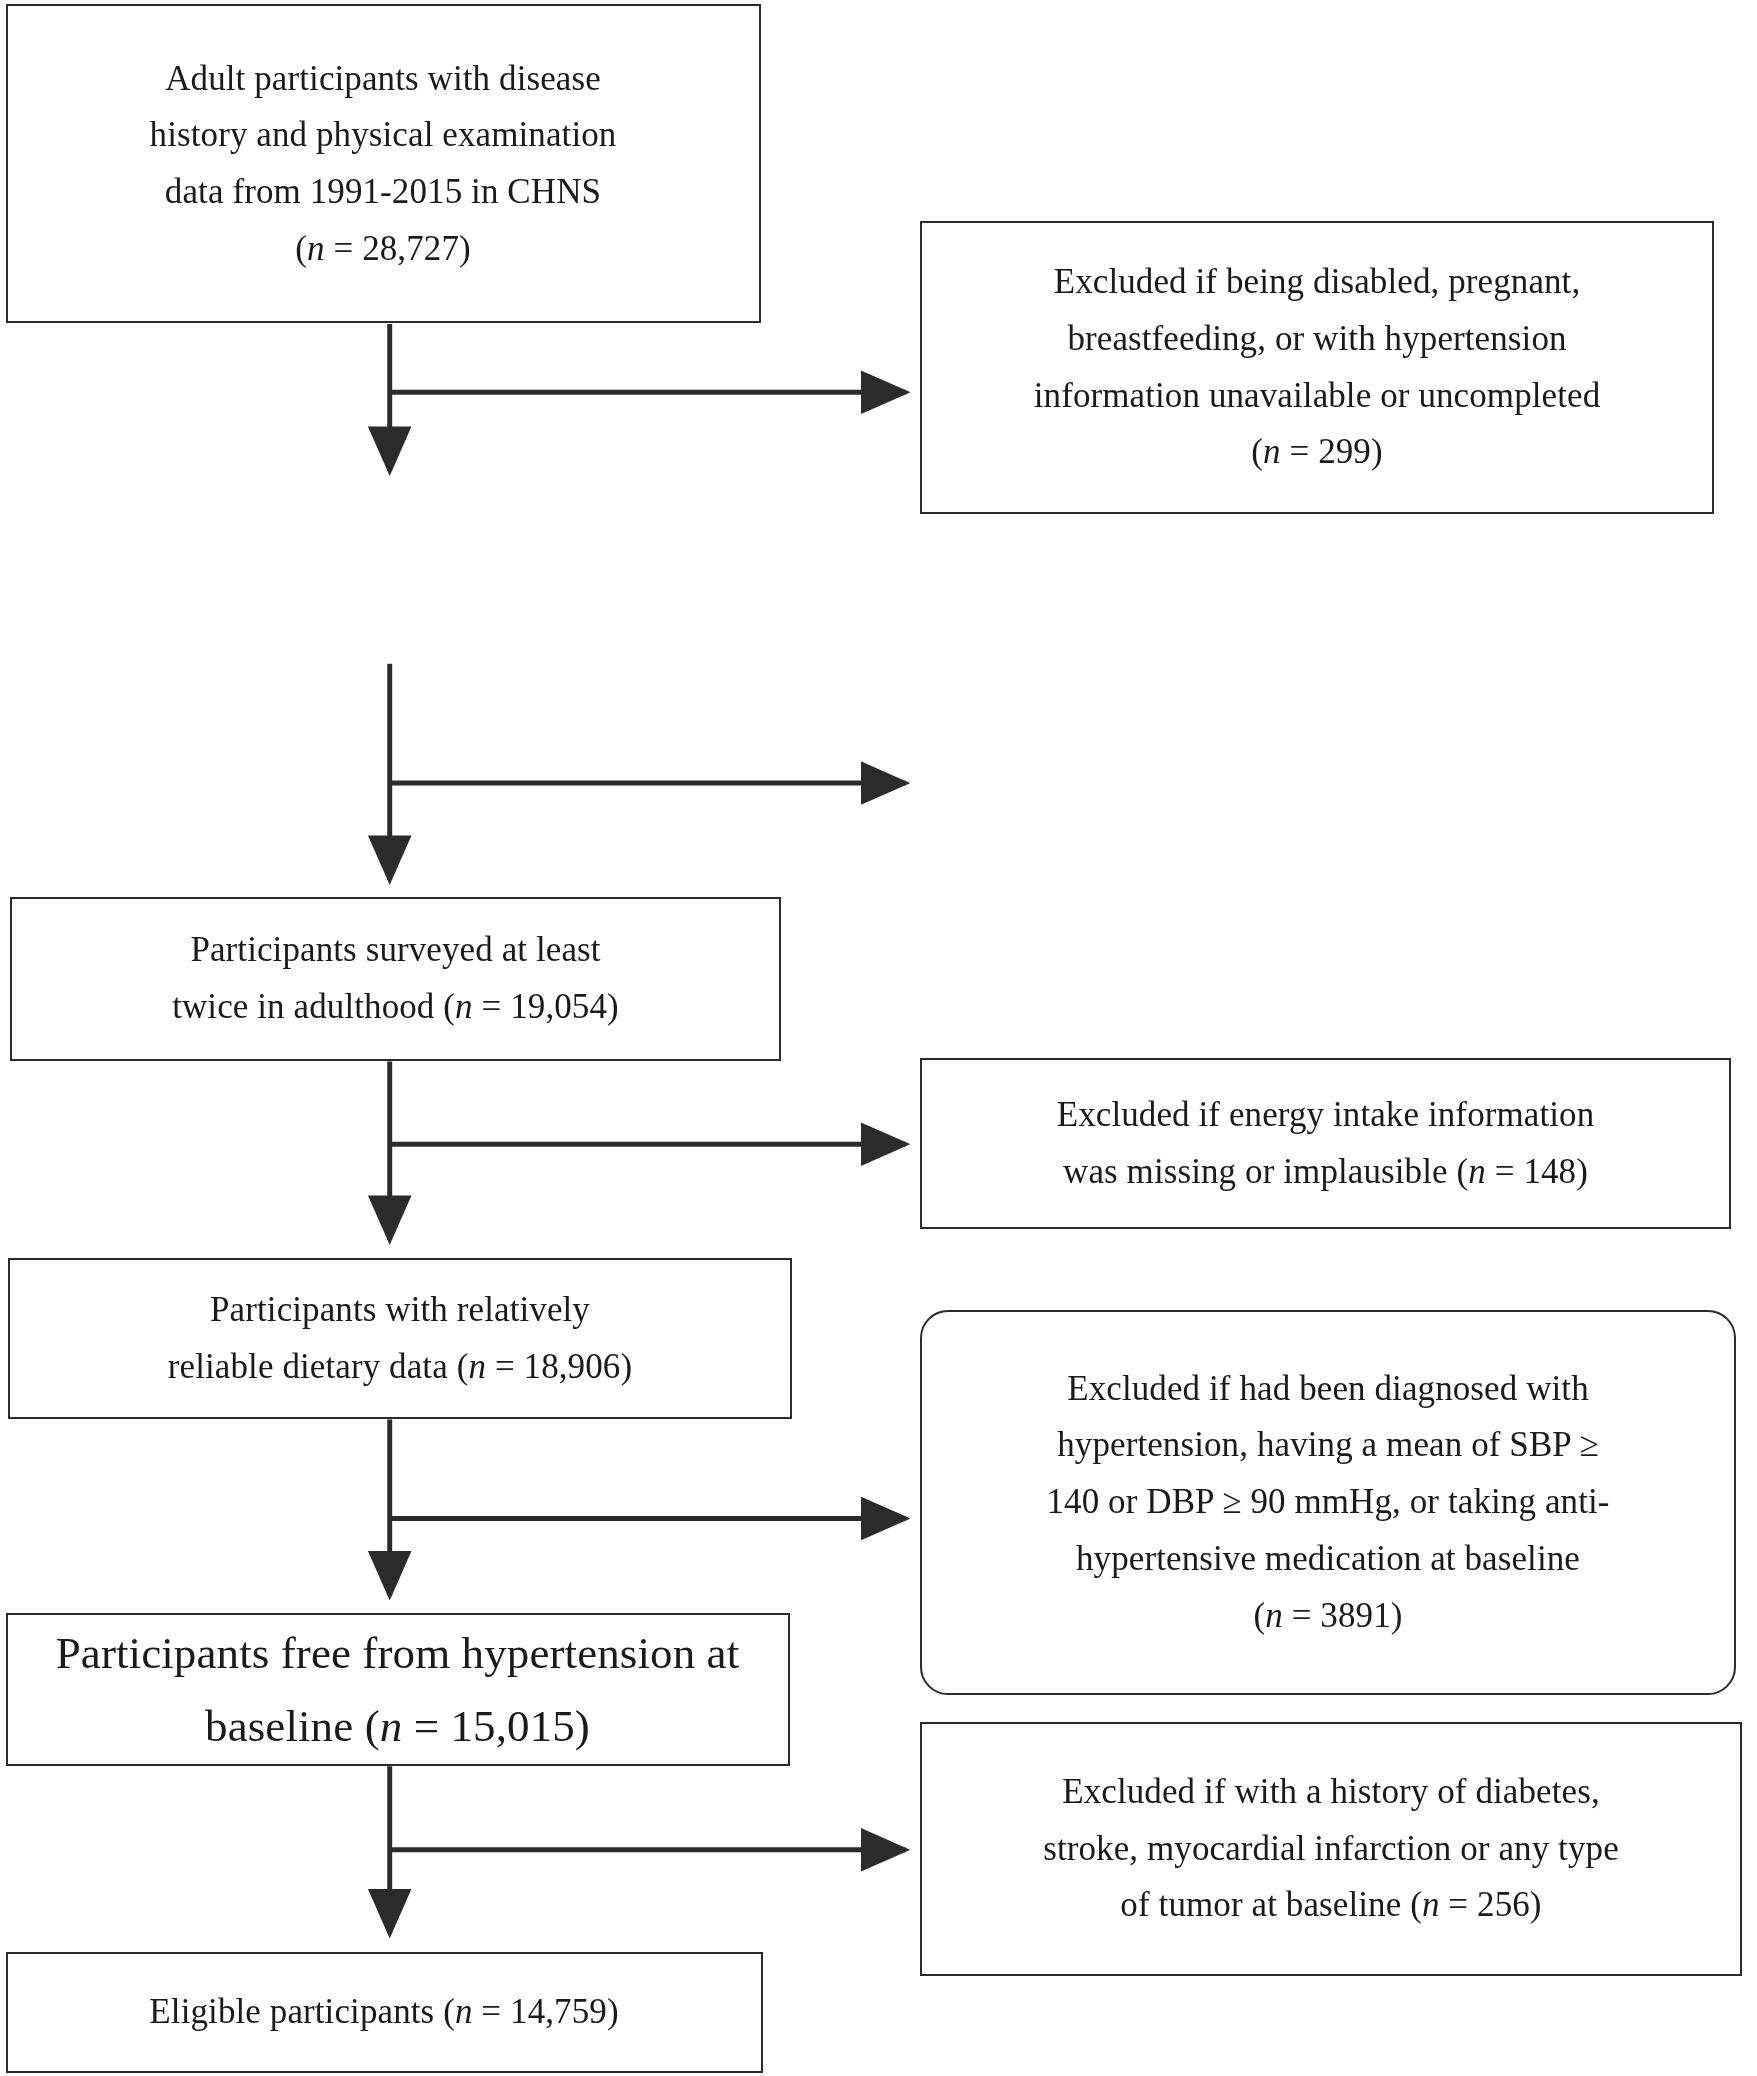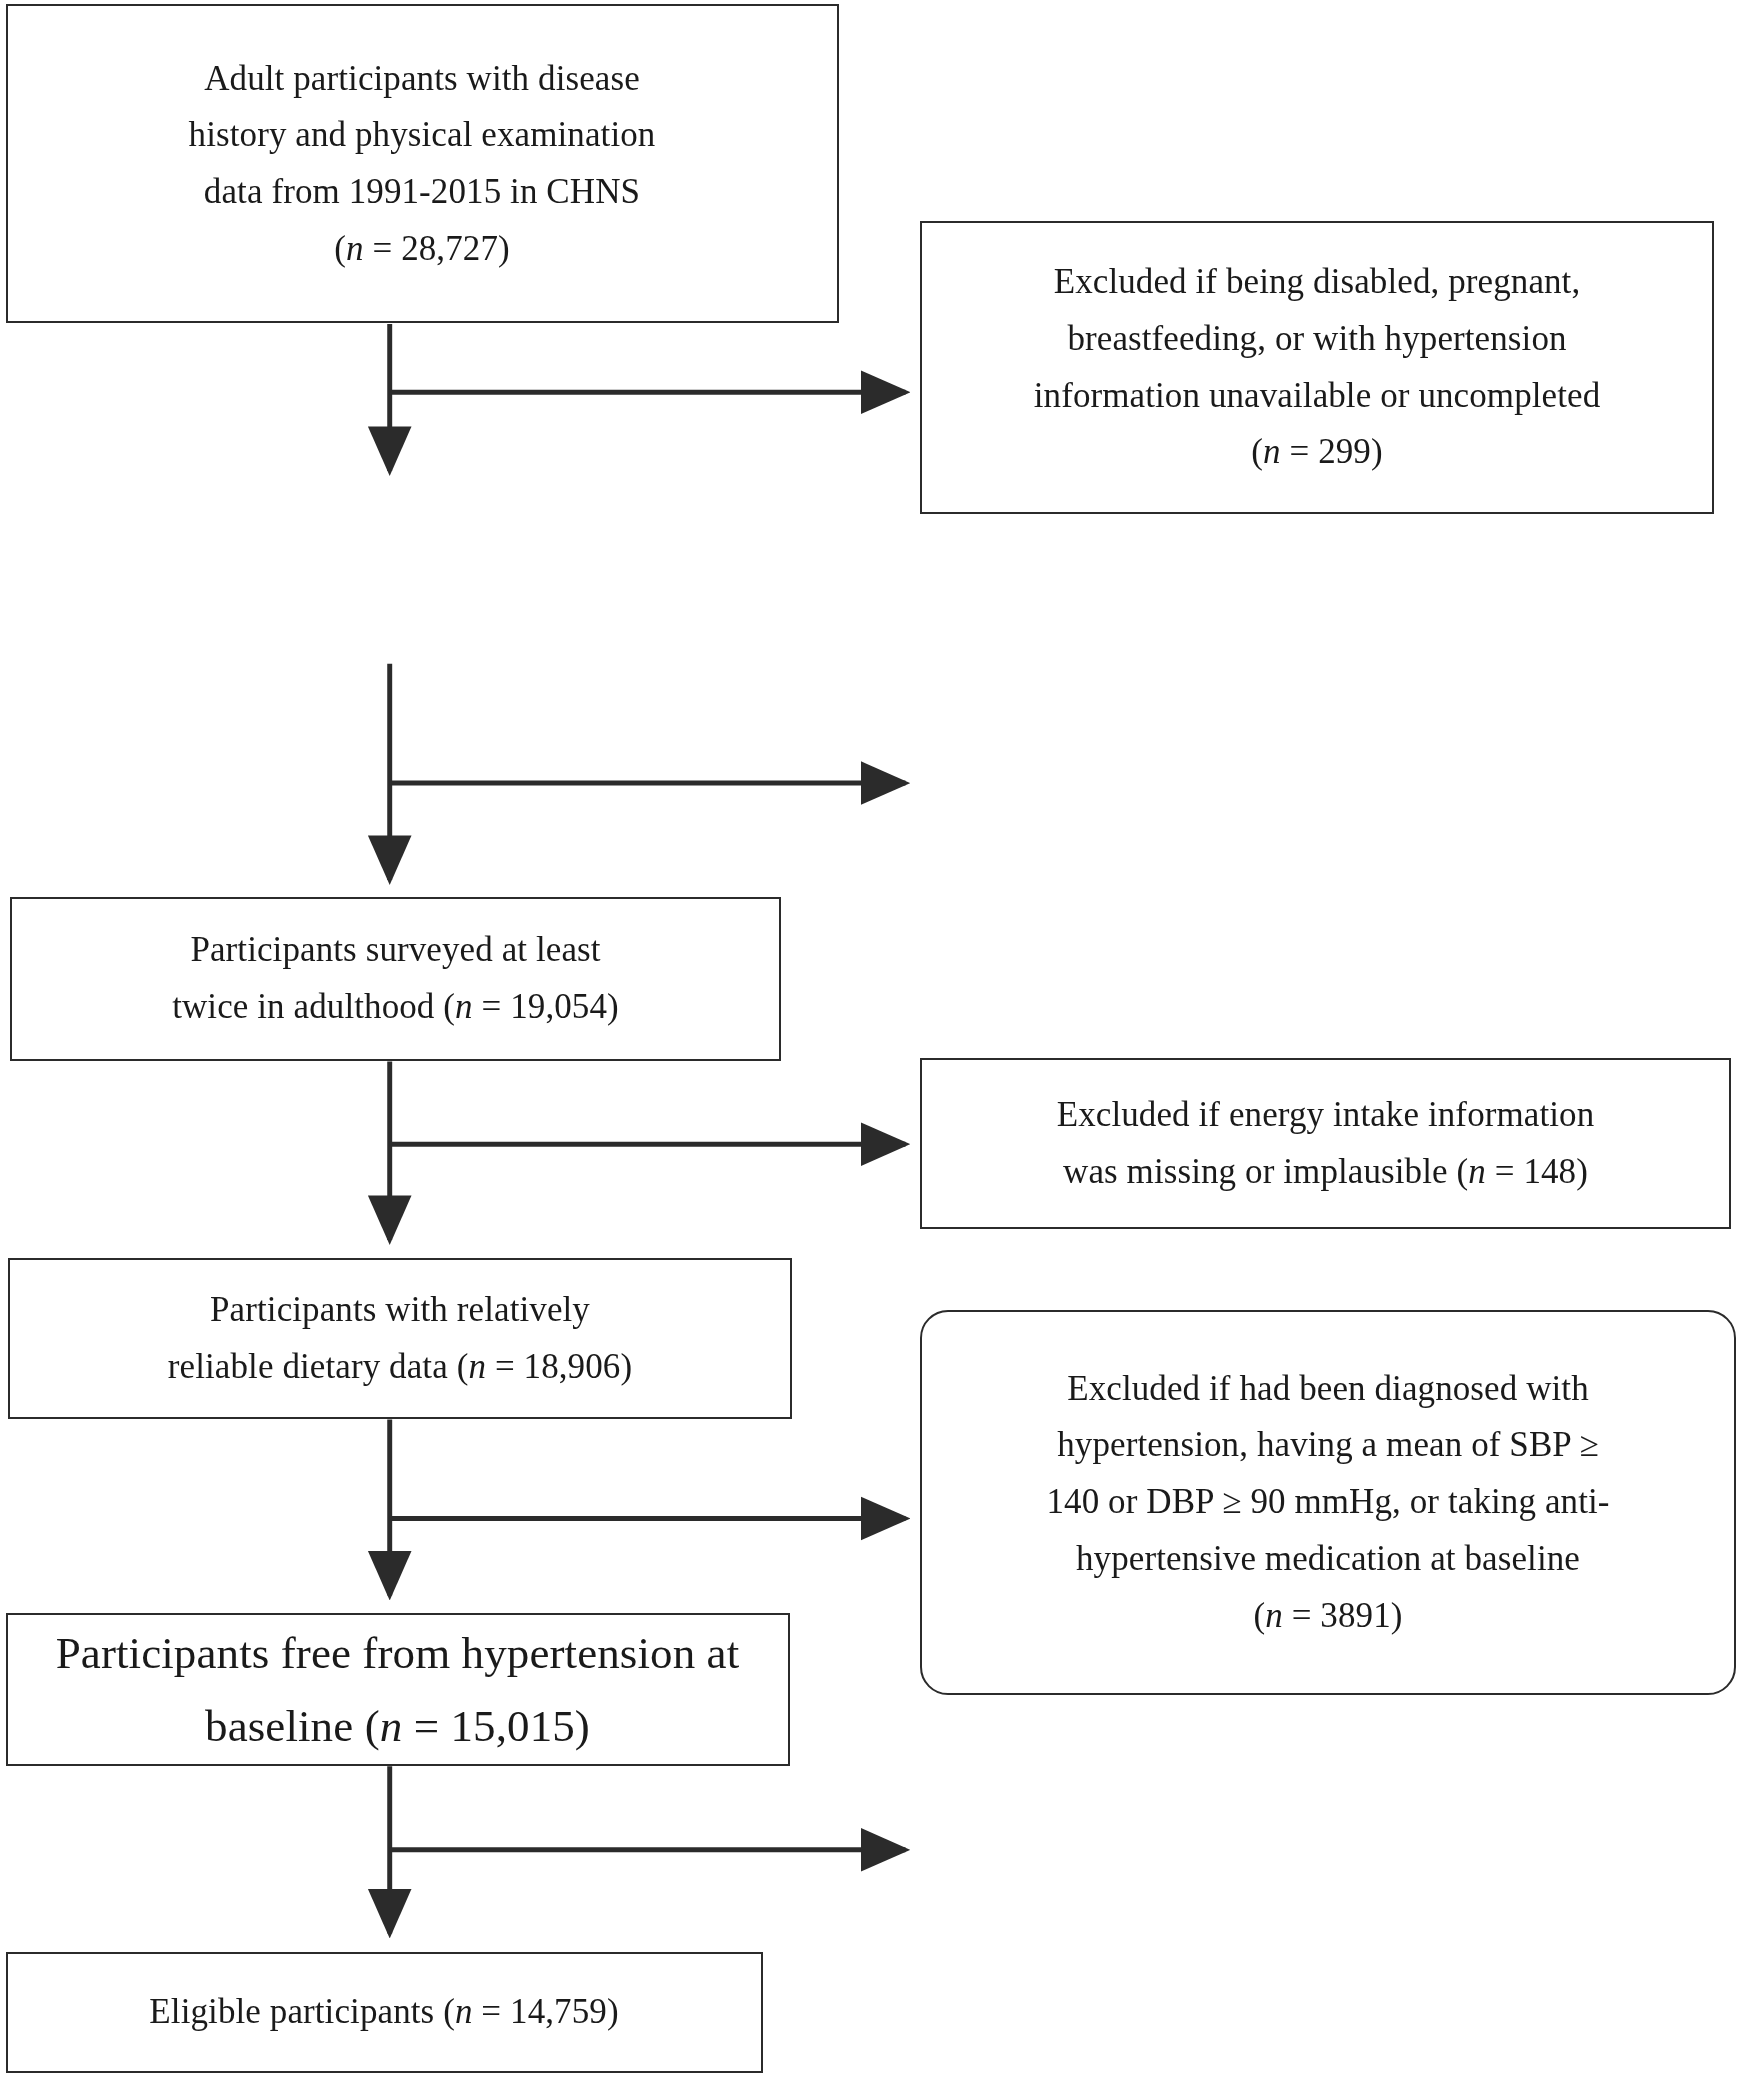--- a/index.html
+++ b/index.html
@@ -72,21 +72,21 @@
 
     <line x1="708" y1="2578" x2="708" y2="2898" stroke="#2b2b2b" stroke-width="9" marker-end="url(#ah)"></line>
 
     <line x1="708" y1="2758" x2="1645" y2="2758" stroke="#2b2b2b" stroke-width="9" marker-end="url(#ah)"></line>
 
     <line x1="708" y1="3208" x2="708" y2="3512" stroke="#2b2b2b" stroke-width="9" marker-end="url(#ah)"></line>
 
     <line x1="708" y1="3360" x2="1645" y2="3360" stroke="#2b2b2b" stroke-width="9" marker-end="url(#ah)"></line>
   </svg>
 
-  <div class="node" style="left:5.5px; top:4.4px; width:833px; height:319px;">
+  <div class="node" style="left:5.5px; top:4.4px; width:755px; height:319px;">
     <span class="txt">Adult participants with disease
 history and physical examination
 data from 1991-2015 in CHNS
 (<span class="italic-n">n</span> = 28,727)</span>
   </div>
 
 
   <div class="node" style="left:10px; top:897px; width:771px; height:164px;">
     <span class="txt">Participants surveyed at least
 twice in adulthood (<span class="italic-n">n</span> = 19,054)</span>
@@ -120,15 +120,20 @@
   </div>
 
   <div class="node" style="left:920px; top:1310px; width:816px; height:385px;border-radius:28px;">
     <span class="txt">Excluded if had been diagnosed with
 hypertension, having a mean of SBP ≥
 140 or DBP ≥ 90 mmHg, or taking anti-
 hypertensive medication at baseline
 (<span class="italic-n">n</span> = 3891)</span>
   </div>
 
+  <div class="node" style="left:920px; top:1722px; width:822px; height:254px;">
+    <span class="txt">Excluded if with a history of diabetes,
+stroke, myocardial infarction or any type
+of tumor at baseline (<span class="italic-n">n</span> = 256)</span>
+  </div>
 
 </div>
 
 
 </body></html>

